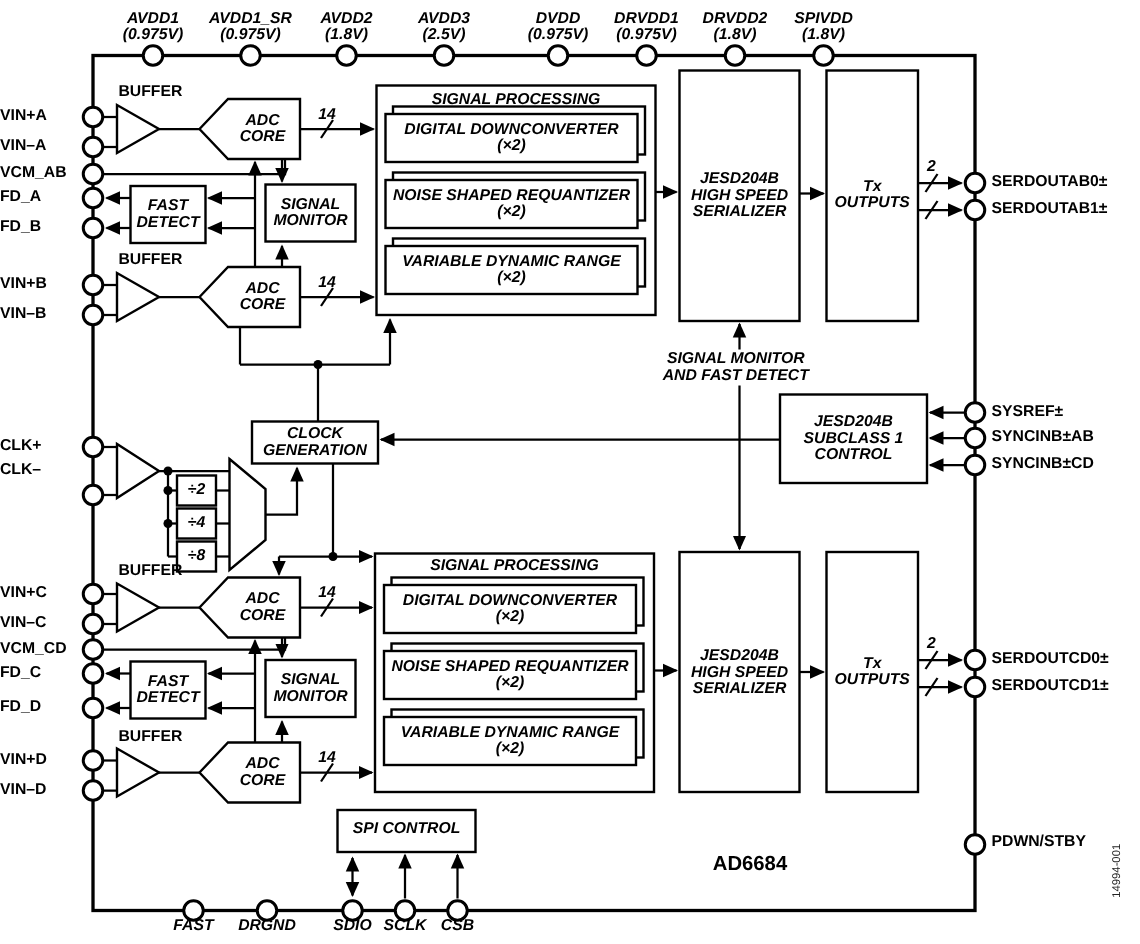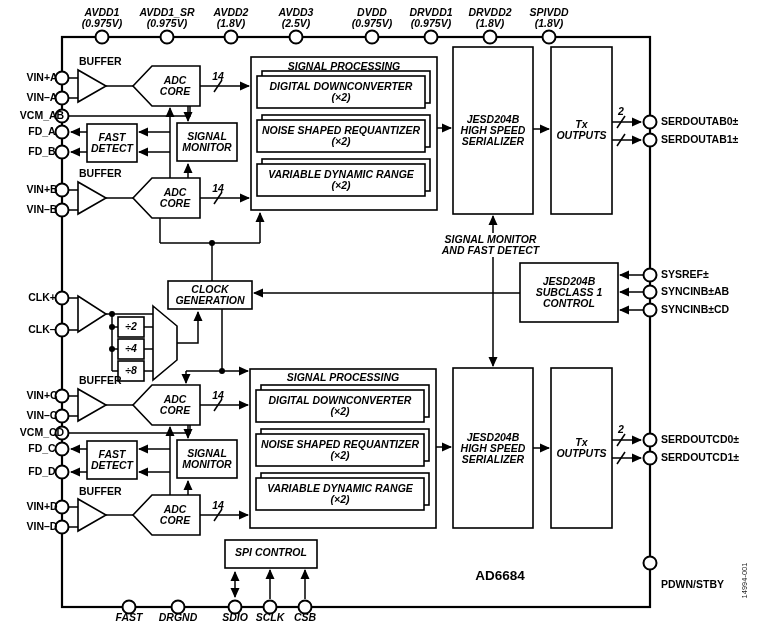--- a/index.html
+++ b/index.html
@@ -2,21 +2,21 @@
 <html><head>
 <meta charset="utf-8">
 <style>
   html,body{margin:0;padding:0;background:#fff;}
   #canvas{position:relative;width:760px;height:629px;background:#fff;overflow:hidden;
           font-family:"Liberation Sans",sans-serif;}
   #wiring{position:absolute;left:0;top:0;}
   .L{position:absolute;font:bold 10.5px/11px "Liberation Sans",sans-serif;color:#000;
      white-space:pre-line;letter-spacing:0;}
   .c{text-align:center;font-style:italic;}
-  .r{text-align:center;margin-left:16px;}
+  .r{text-align:left;}
   .blk{display:block;}
   .chipname{font:bold 13.5px/14px "Liberation Sans",sans-serif;text-align:center;}
   .figid{font:7.5px/9px "Liberation Sans",sans-serif;color:#222;transform:rotate(-90deg);
          transform-origin:center;white-space:nowrap;}
 </style>
 </head>
 <body>
 
 <div id="canvas">
 
@@ -219,37 +219,37 @@
 <div class="L c" style="left:514px;top:7px;width:70px"><span class="blk">SPIVDD</span><span class="blk">(1.8V)</span></div>
 
 <div class="L r" style="left:0;top:72px;width:52px">VIN+A</div>
 <div class="L r" style="left:0;top:92px;width:52px">VIN–A</div>
 <div class="L r" style="left:0;top:110px;width:52px">VCM_AB</div>
 <div class="L r" style="left:0;top:126px;width:52px">FD_A</div>
 <div class="L r" style="left:0;top:146px;width:52px">FD_B</div>
 <div class="L r" style="left:0;top:184px;width:52px">VIN+B</div>
 <div class="L r" style="left:0;top:204px;width:52px">VIN–B</div>
 <div class="L r" style="left:0;top:292px;width:52px">CLK+</div>
-<div class="L r" style="left:0;top:324px;width:52px">CLK–</div>
+<div class="L r" style="left:0;top:308px;width:52px">CLK–</div>
 <div class="L r" style="left:0;top:390px;width:52px">VIN+C</div>
 <div class="L r" style="left:0;top:410px;width:52px">VIN–C</div>
 <div class="L r" style="left:0;top:427px;width:52px">VCM_CD</div>
 <div class="L r" style="left:0;top:443px;width:52px">FD_C</div>
 <div class="L r" style="left:0;top:466px;width:52px">FD_D</div>
 <div class="L r" style="left:0;top:501px;width:52px">VIN+D</div>
 <div class="L r" style="left:0;top:521px;width:52px">VIN–D</div>
 
 <div class="L" style="left:661px;top:116px;width:95px">SERDOUTAB0±</div>
 <div class="L" style="left:661px;top:134px;width:95px">SERDOUTAB1±</div>
 <div class="L" style="left:661px;top:269px;width:95px">SYSREF±</div>
 <div class="L" style="left:661px;top:286px;width:95px">SYNCINB±AB</div>
 <div class="L" style="left:661px;top:304px;width:95px">SYNCINB±CD</div>
 <div class="L" style="left:661px;top:434px;width:95px">SERDOUTCD0±</div>
 <div class="L" style="left:661px;top:452px;width:95px">SERDOUTCD1±</div>
-<div class="L" style="left:661px;top:579px;width:95px">PDWN/STBY</div>
+<div class="L" style="left:661px;top:556px;width:95px">PDWN/STBY</div>
 
 <div class="L c" style="left:104px;top:612px;width:50px">FAST</div>
 <div class="L c" style="left:153px;top:612px;width:50px">DRGND</div>
 <div class="L c" style="left:210px;top:612px;width:50px">SDIO</div>
 <div class="L c" style="left:245px;top:612px;width:50px">SCLK</div>
 <div class="L c" style="left:280px;top:612px;width:50px">CSB</div>
 
 <div class="L" style="left:79px;top:56px;width:60px">BUFFER</div>
 <div class="L c" style="left:146px;top:75px;width:58px">ADC
 CORE</div>

